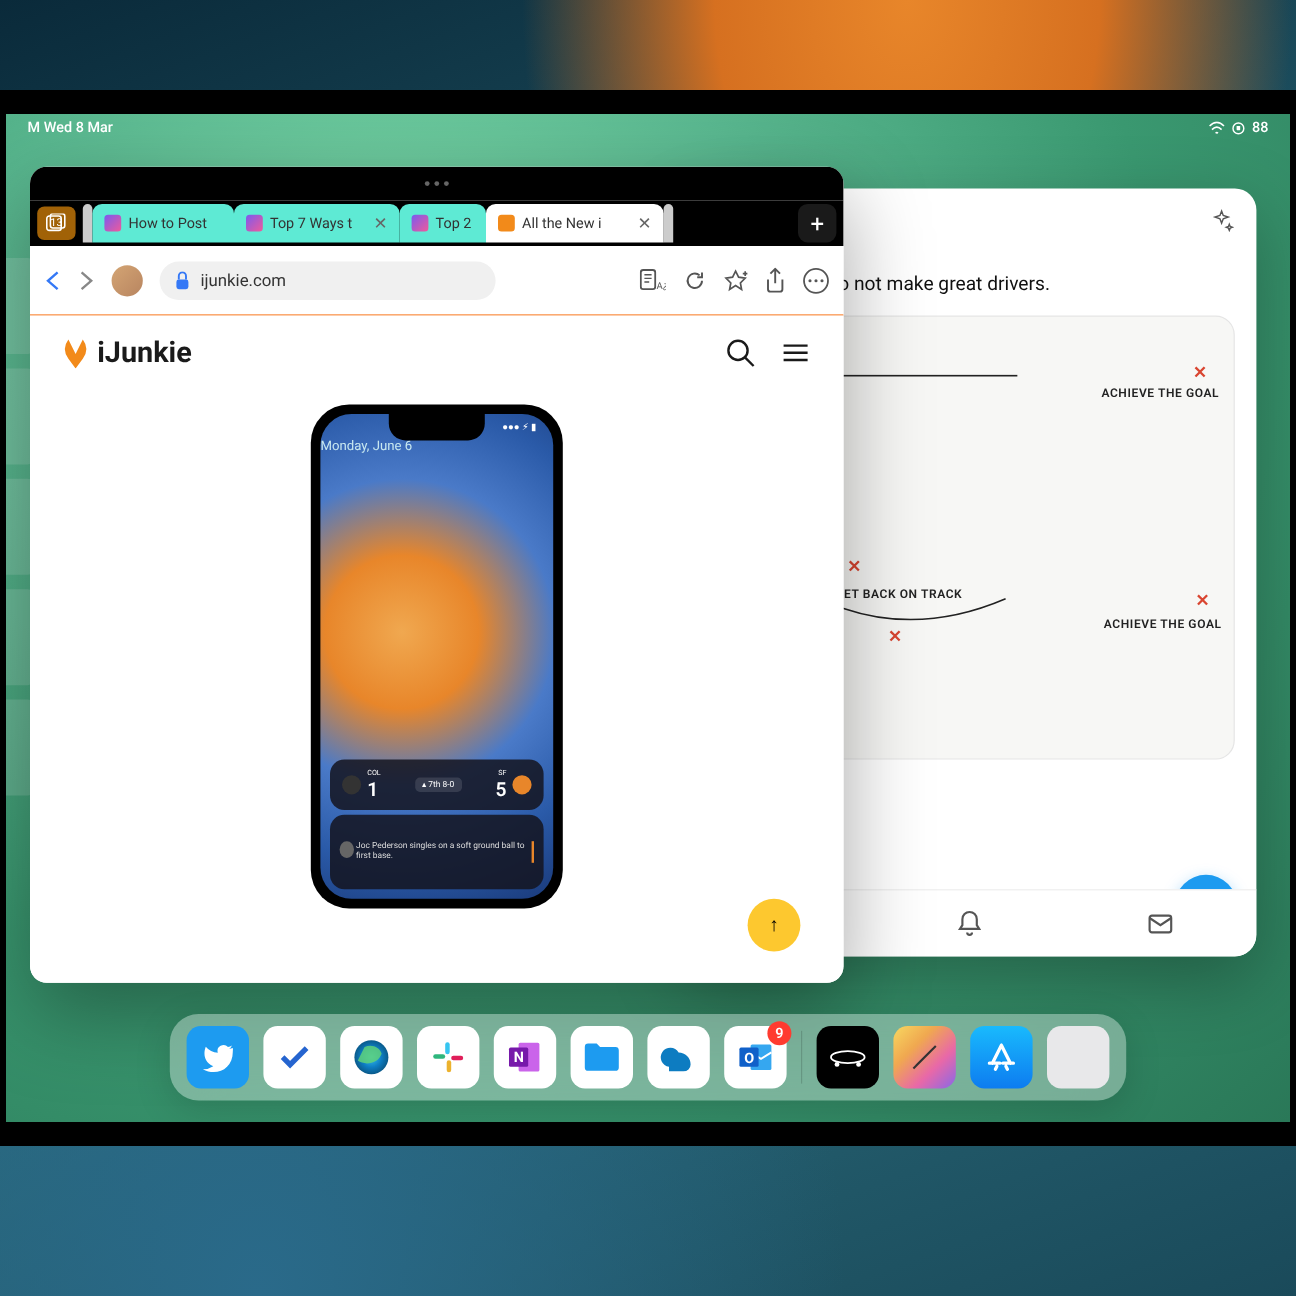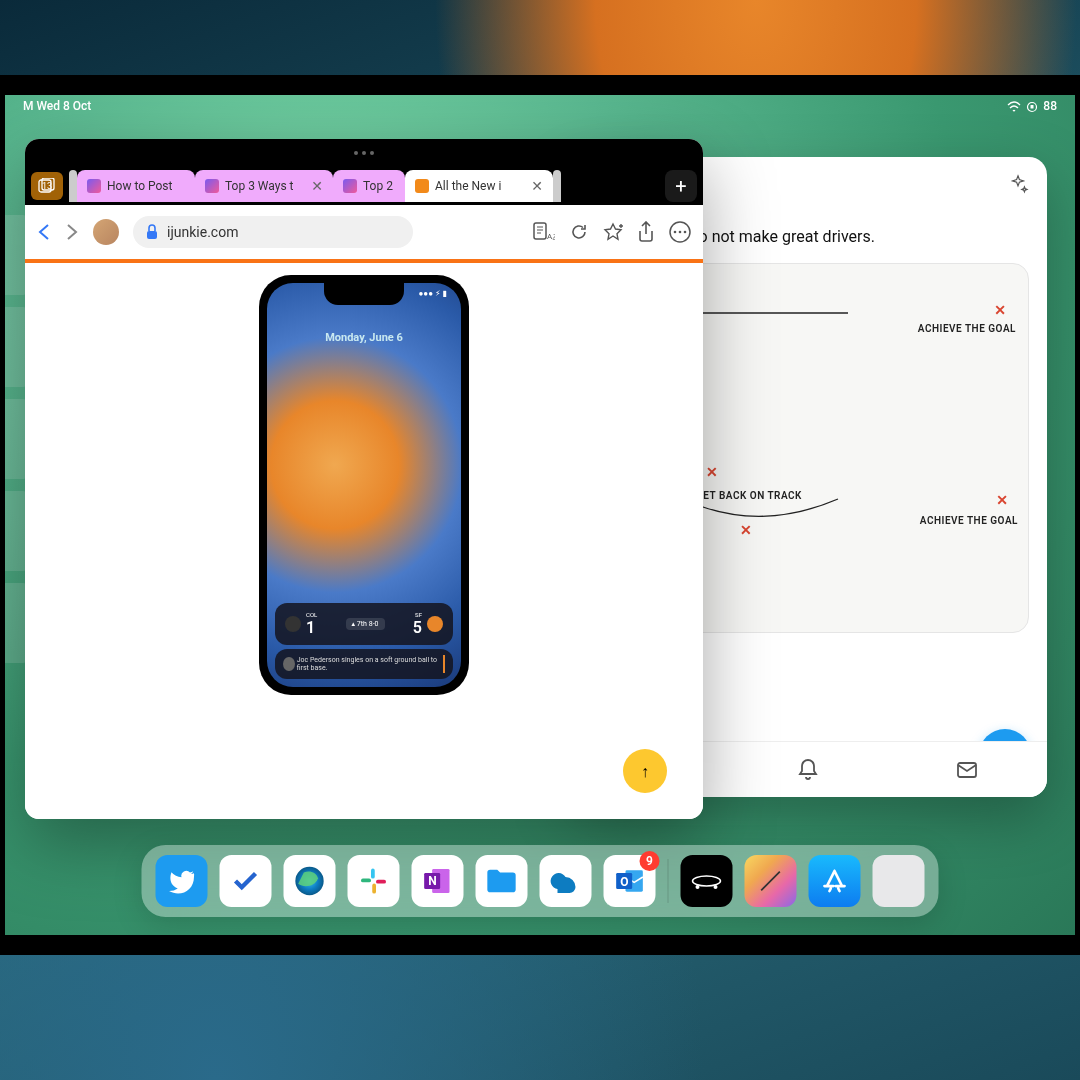--- a/index.html
+++ b/index.html
@@ -24,67 +24,67 @@
 .fab { position:absolute; bottom:16px; right:16px; width:52px; height:52px; border-radius:50%; background:#1d9bf0; box-shadow:0 4px 12px rgba(29,155,240,.4); display:flex; align-items:center; justify-content:center }
 .tw-bottom { position:absolute; bottom:0; left:0; right:0; height:56px; display:flex; align-items:center; justify-content:space-around; border-top:1px solid #eee; background:#fff }
 .nav-ic { width:24px; height:24px; stroke:#555; stroke-width:1.8; fill:none }
 .safari-window { position:absolute; top:44px; left:20px; width:678px; height:680px; background:#fff; border-radius:14px; box-shadow:0 25px 70px rgba(0,0,0,.35); overflow:hidden }
 .safari-titlebar { height:28px; background:#000; display:flex; align-items:center; justify-content:center }
 .grab-dots { display:flex; gap:4px }
 .grab-dots span { width:4px; height:4px; background:#666; border-radius:50% }
 .tab-row { height:38px; background:#000; display:flex; align-items:center; padding:0 6px; gap:0 }
 .switcher { width:32px; height:28px; background:#a16207; border-radius:6px; display:flex; align-items:center; justify-content:center; color:#fff; font-size:10px; margin-right:6px }
 .tab-stack { display:flex; flex:1; gap:0; align-items:flex-end }
-.tab { display:flex; align-items:center; gap:6px; padding:0 10px; height:32px; font-size:12px; color:#333; border-radius:8px 8px 0 0; background:#f0abfc; position:relative }
+.tab { display:flex; align-items:center; gap:6px; padding:0 10px; height:32px; font-size:12px; color:#333; border-radius:8px 8px 0 0; background:#5eead4; position:relative }
 .tab.active { background:#fff; z-index:2 }
 .tab .fav { width:14px; height:14px; border-radius:3px }
 .tab .close { margin-left:auto; color:#666; font-size:14px }
 .tab-hidden { width:8px; height:32px; background:#ccc; border-radius:4px 4px 0 0 }
 .newtab { width:32px; height:32px; background:#1a1a1a; border-radius:8px; display:flex; align-items:center; justify-content:center; color:#fff; font-size:20px; margin-left:6px }
-.toolbar { height:58px; background:#fff; display:flex; align-items:center; padding:0 12px; gap:14px; border-bottom:4px solid #f97316 }
+.toolbar { height:58px; background:#fff; display:flex; align-items:center; padding:0 12px; gap:14px; border-bottom:1px solid #f97316 }
 .tb-btn { color:#888; display:flex; align-items:center; justify-content:center }
 .tb-btn.active { color:#3478f6 }
 .avatar { width:26px; height:26px; border-radius:50%; background:linear-gradient(135deg,#d4a574,#b88560) }
 .url-bar { flex:1; height:32px; background:#f0f0f0; border-radius:16px; display:flex; align-items:center; padding:0 12px; gap:8px; font-size:14px; color:#333; max-width:280px }
 .lock { color:#3478f6 }
 .content { height:calc(100% - 110px); overflow:hidden; position:relative; background:#fff }
 .site-header { height:62px; display:flex; align-items:center; justify-content:space-between; padding:0 26px }
 .brand { display:flex; align-items:center; gap:6px; font-size:24px; font-weight:700; color:#1a1a1a }
 .brand-ic { width:24px; height:26px }
 .site-actions { display:flex; gap:18px }
 .site-ic { width:28px; height:28px; stroke:#1a1a1a; stroke-width:2; fill:none }
 .phone-area { display:flex; justify-content:center; padding-top:12px }
 .phone { width:210px; height:420px; background:#000; border-radius:32px; padding:8px; position:relative }
 .phone-screen { width:100%; height:100%; border-radius:26px; overflow:hidden; position:relative; background:radial-gradient(circle at 35% 45%,#f0a850 0%,#e8862a 25%,#4a7ac8 50%,#2a5aa8 75%,#1a3a7a 100%) }
 .notch { position:absolute; top:0; left:50%; transform:translateX(-50%); width:80px; height:22px; background:#000; border-radius:0 0 14px 14px; z-index:5 }
 .phone-status { position:absolute; top:6px; left:0; right:0; display:flex; justify-content:space-between; padding:0 14px; font-size:8px; color:#fff; z-index:6 }
-.lock-date { text-align:center; color:#c8e8f0; font-size:11px; font-weight:700; margin-top:48px }
+.lock-date { color:#c8e8f0; font-size:11px; font-weight:400; margin-top:20px }
 .lock-time { text-align:center; color:#fff; font-size:44px; font-weight:600; line-height:1 }
 .widget-area { position:absolute; bottom:8px; left:8px; right:8px }
 .sports-widget { background:rgba(20,20,30,.85); border-radius:12px; padding:8px 10px; display:flex; align-items:center; justify-content:space-between; color:#fff; font-size:9px }
 .score { font-size:16px; font-weight:600 }
 .team-logo { width:16px; height:16px; border-radius:50% }
-.news-snip { background:rgba(20,20,30,.85); border-radius:12px; padding:6px 8px; margin-top:4px; color:#ddd; font-size:7px; display:flex; gap:2px; align-items:center }
+.news-snip { background:rgba(20,20,30,.85); border-radius:12px; padding:22px 8px; margin-top:4px; color:#ddd; font-size:7px; display:flex; gap:2px; align-items:flex-start }
 .news-av { width:14px; height:14px; border-radius:50%; background:#666 }
 .scroll-top { position:absolute; bottom:40px; right:36px; width:44px; height:44px; border-radius:50%; background:#fdc82f; display:flex; align-items:center; justify-content:center; font-size:16px }
 .dock { position:absolute; bottom:18px; left:50%; transform:translateX(-50%); height:72px; background:rgba(255,255,255,.35); backdrop-filter:blur(20px); border-radius:24px; display:flex; align-items:center; padding:0 14px; gap:12px; box-shadow:0 8px 30px rgba(0,0,0,.15) }
 .dock-app { width:52px; height:52px; border-radius:12px; position:relative; display:flex; align-items:center; justify-content:center }
 .dock-sep { width:1px; height:44px; background:rgba(0,0,0,.15) }
 .badge { position:absolute; top:-4px; right:-4px; min-width:20px; height:20px; background:#ff3b30; border-radius:10px; color:#fff; font-size:12px; font-weight:600; display:flex; align-items:center; justify-content:center; padding:0 4px }
 </style>
 </head>
 <body>
 
 <div class="outer-wallpaper"></div>
 
 <div class="ipad-frame">
 <div class="ipad-screen">
 
   <div class="status-bar">
-    <span>M  Wed 8 Oct</span>
+    <span>M  Wed 8 Mar</span>
     <div class="status-right">
       <svg width="14" height="12" viewBox="0 0 14 12">
             <path d="M1 4 Q7 -2 13 4 M3 7 Q7 3 11 7 M6 10 Q7 9 8 10" stroke="#fff" stroke-width="1.3" fill="none"></path>
           </svg>
       <svg width="12" height="12" viewBox="0 0 12 12">
             <circle cx="6" cy="6" r="4.5" stroke="#fff" stroke-width="1.2" fill="none"></circle>
             <rect x="4.5" y="4" width="3" height="3.5" rx=".5" fill="#fff"></rect>
           </svg>
       <span>88</span>
     </div>
@@ -166,21 +166,21 @@
         <span style="position:absolute;font-size:9px">13</span>
       </div>
       <div class="tab-stack">
         <div class="tab-hidden"></div>
         <div class="tab" style="width:118px">
           <span class="fav" style="background:linear-gradient(135deg,#7a5af0,#f05a9a)"></span>
           <span>How to Post </span>
         </div>
         <div class="tab" style="width:138px">
           <span class="fav" style="background:linear-gradient(135deg,#7a5af0,#f05a9a)"></span>
-          <span>Top 3 Ways t</span>
+          <span>Top 7 Ways t</span>
           <span class="close">✕</span>
         </div>
         <div class="tab" style="width:72px">
           <span class="fav" style="background:linear-gradient(135deg,#7a5af0,#f05a9a)"></span>
           <span>Top 2</span>
         </div>
         <div class="tab active" style="width:148px">
           <span class="fav" style="background:#f28a1a"></span>
           <span>All the New i</span>
           <span class="close">✕</span>
@@ -236,20 +236,39 @@
             <svg width="22" height="22" viewBox="0 0 22 22">
               <circle cx="11" cy="11" r="10" stroke="#555" stroke-width="1.5" fill="none"></circle>
               <circle cx="6" cy="11" r="1.3" fill="#555"></circle>
               <circle cx="11" cy="11" r="1.3" fill="#555"></circle>
               <circle cx="16" cy="11" r="1.3" fill="#555"></circle>
             </svg>
           </div>
     </div>
 
     <div class="content">
+      <div class="site-header">
+        <div class="brand">
+          <svg class="brand-ic" viewBox="0 0 24 26">
+                <path d="M6 2 Q0 10 6 18 L12 26 L18 18 Q24 10 18 2 Q14 10 12 14 Q10 10 6 2" fill="#f28a1a"></path>
+              </svg>
+          <span>iJunkie</span>
+        </div>
+        <div class="site-actions">
+          <svg class="site-ic" viewBox="0 0 28 28">
+                <circle cx="12" cy="12" r="8"></circle>
+                <line x1="18" y1="18" x2="25" y2="25"></line>
+              </svg>
+          <svg class="site-ic" viewBox="0 0 28 28">
+                <line x1="4" y1="8" x2="24" y2="8"></line>
+                <line x1="4" y1="14" x2="24" y2="14"></line>
+                <line x1="4" y1="20" x2="24" y2="20"></line>
+              </svg>
+        </div>
+      </div>
 
       <div class="phone-area">
         <div class="phone">
           <div class="phone-screen">
             <div class="notch"></div>
             <div class="phone-status">
                   <span></span>
                   <span>●●● ⚡︎ ▮</span>
                 </div>
             <div class="lock-date">Monday, June 6</div>

